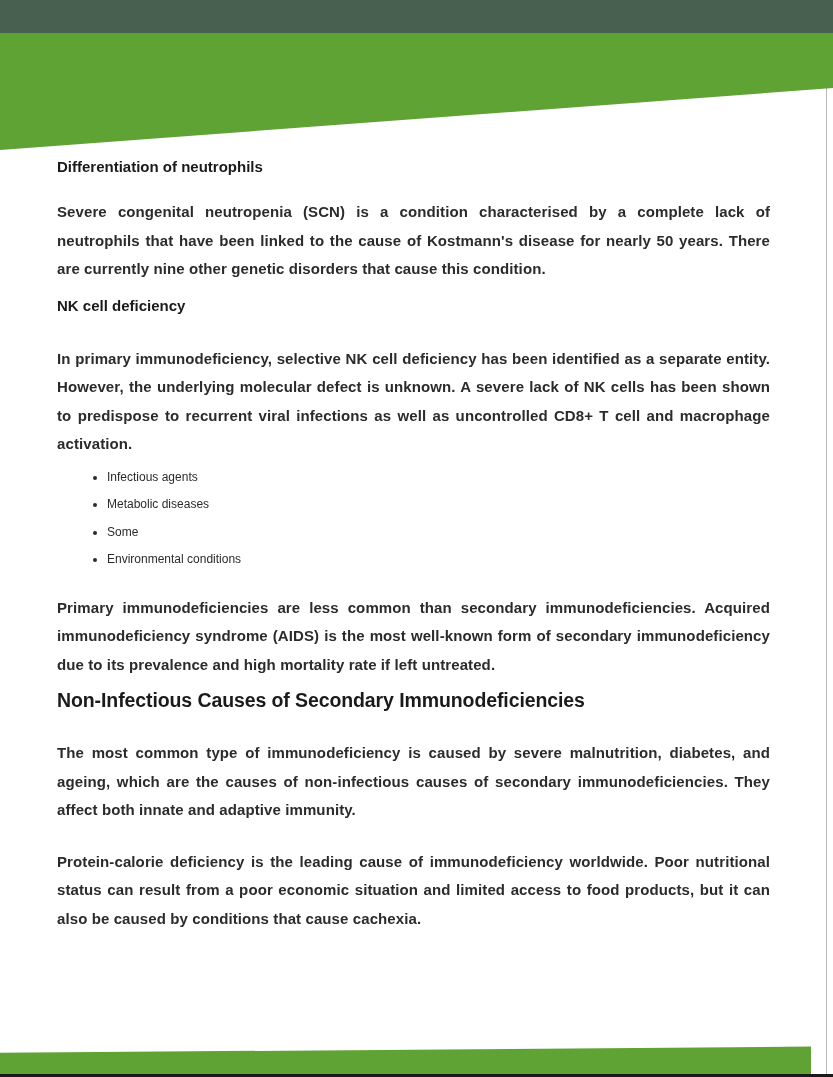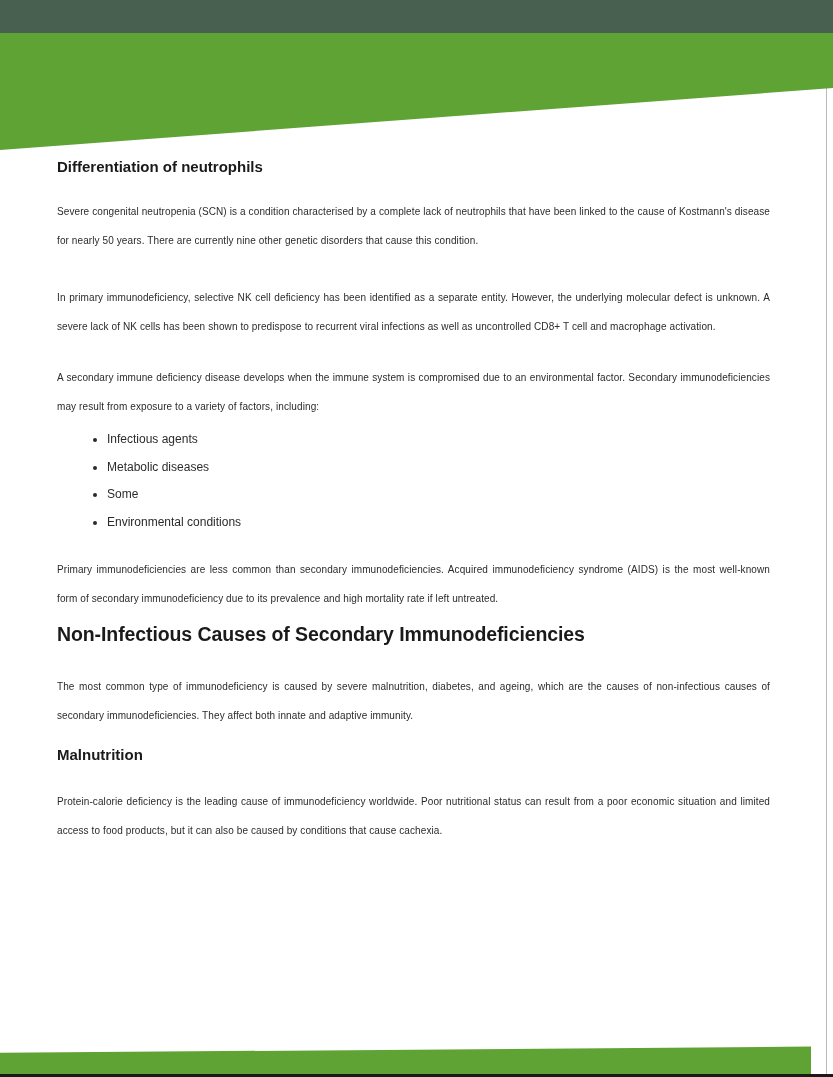--- a/index.html
+++ b/index.html
@@ -46,22 +46,22 @@
   .bottom-dark-line{
     position:absolute;left:0;right:0;bottom:0;height:3px;
     background:var(--bottom-edge-color);z-index:2;
   }
 
   
   main{
     position:absolute;top:150px;left:57px;width:713px;z-index:2;
   }
   p.body{
-    font-size:10px;line-height:28.5px;text-align:justify;
-    color:var(--body-text-color);letter-spacing:.1px;
+    font-size:15px;line-height:28.5px;text-align:justify;
+    color:var(--body-text-color);letter-spacing:.1px;font-weight:bold;
   }
   h3.sub-heading{
     font-size:15px;line-height:20px;font-weight:bold;
     color:var(--heading-text-color);
   }
   h2.main-heading{
     font-size:19.5px;line-height:27px;font-weight:bold;
     color:var(--heading-text-color);letter-spacing:-.1px;
   }
   ul.factor-list{
@@ -92,36 +92,35 @@
 
 <header>
   <div class="top-bar"></div>
   <div class="banner"></div>
 </header>
 
 <main>
   <h3 class="sub-heading s0">Differentiation of neutrophils</h3>
   <p class="body s1">Severe congenital neutropenia (SCN) is a condition characterised by a complete lack of neutrophils that have been linked to the cause of Kostmann's disease for nearly 50 years. There are currently nine other genetic disorders that cause this condition.</p>
 
+  <h3 class="sub-heading s2">NK cell deficiency</h3>
   <p class="body s3">In primary immunodeficiency, selective NK cell deficiency has been identified as a separate entity. However, the underlying molecular defect is unknown. A severe lack of NK cells has been shown to predispose to recurrent viral infections as well as uncontrolled CD8+ T cell and macrophage activation.</p>
 
-  <p class="body s5">A secondary immune deficiency disease develops when the immune system is compromised due to an environmental factor. Secondary immunodeficiencies may result from exposure to a variety of factors, including:</p>
 
   <ul class="factor-list s6">
     <li>Infectious agents</li>
     <li>Metabolic diseases</li>
     <li>Some</li>
     <li>Environmental conditions</li>
   </ul>
 
   <p class="body s7">Primary immunodeficiencies are less common than secondary immunodeficiencies. Acquired immunodeficiency syndrome (AIDS) is the most well-known form of secondary immunodeficiency due to its prevalence and high mortality rate if left untreated.</p>
 
   <h2 class="main-heading s8">Non-Infectious Causes of Secondary Immunodeficiencies</h2>
   <p class="body s9">The most common type of immunodeficiency is caused by severe malnutrition, diabetes, and ageing, which are the causes of non-infectious causes of secondary immunodeficiencies. They affect both innate and adaptive immunity.</p>
 
-  <h3 class="sub-heading s11">Malnutrition</h3>
   <p class="body s12">Protein-calorie deficiency is the leading cause of immunodeficiency worldwide. Poor nutritional status can result from a poor economic situation and limited access to food products, but it can also be caused by conditions that cause cachexia.</p>
 </main>
 
 <footer>
   <div class="bottom-green-bar"></div>
   <div class="bottom-dark-line"></div>
 </footer>
 
 </body></html>

